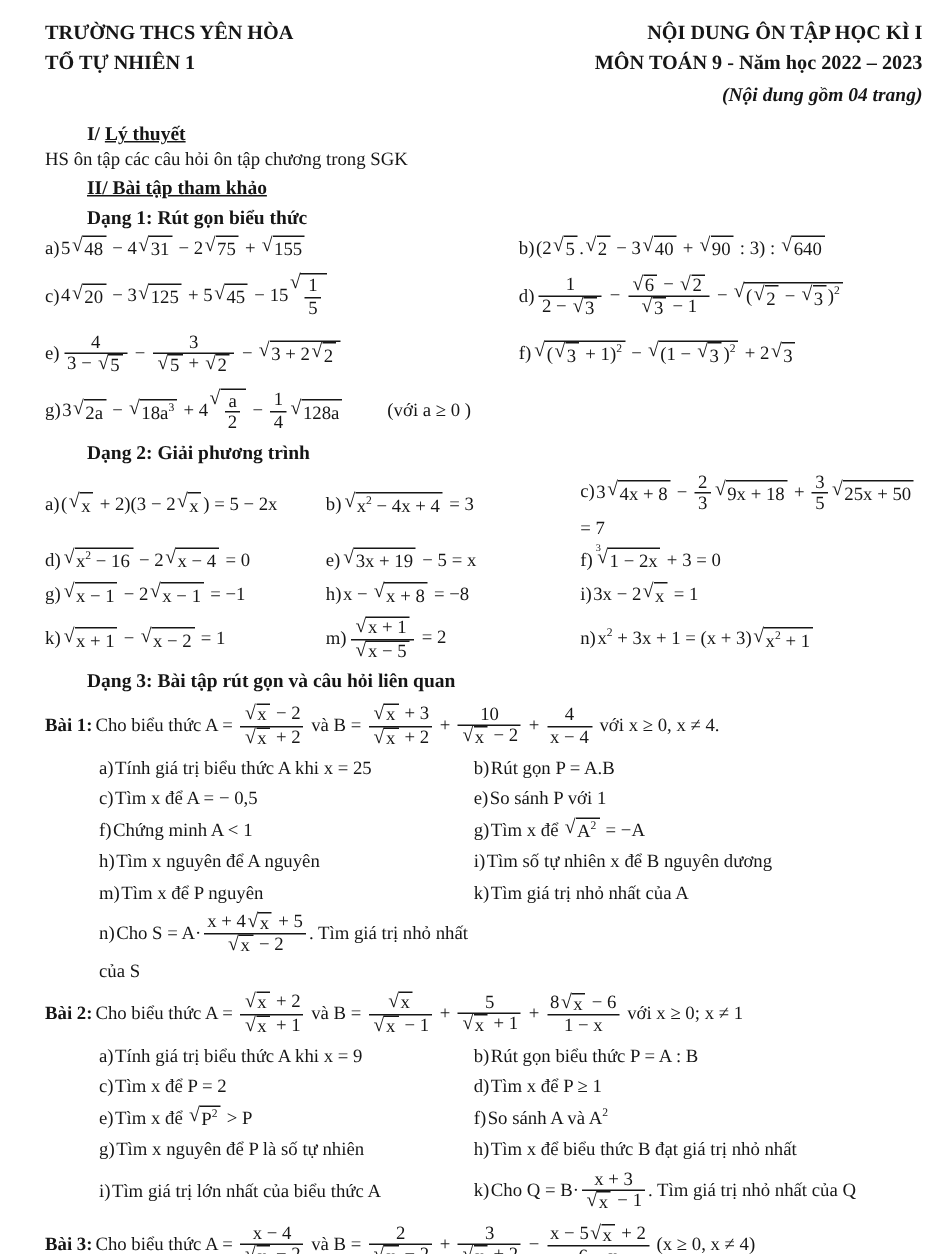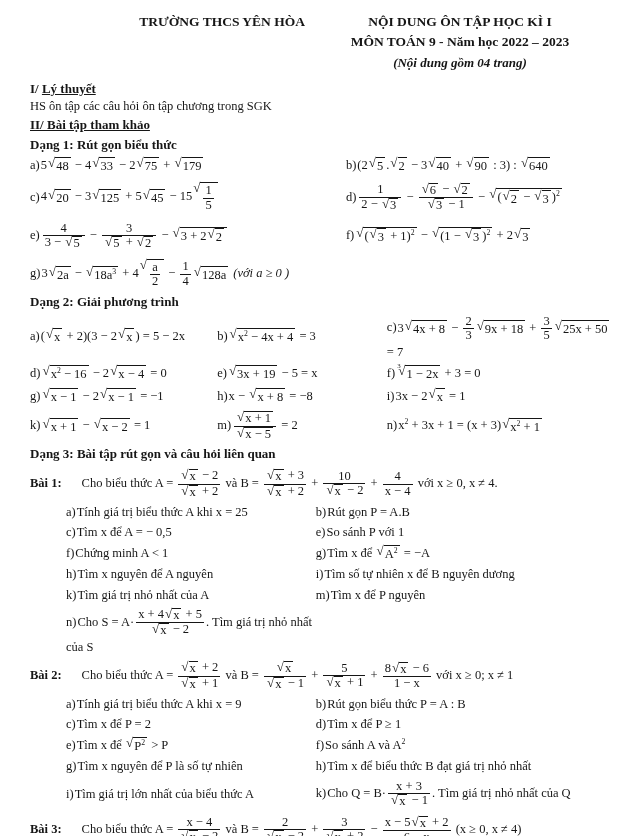--- a/index.html
+++ b/index.html
@@ -8,88 +8,89 @@
     width:631px; height:836px;
     color:#161616;
     font-family:"Liberation Serif", serif;
     font-size:12.5px;
     line-height:1.3;
   }
   .page { width:631px; height:836px; padding:12px 16px 8px 30px; overflow:hidden; background:#fff; }
 
   
   .header { display:flex; margin-bottom:9px; }
-  .header-left { width:47%; text-align:right; font-weight:bold; font-size:13.5px; line-height:1.5; }
-  .header-right { width:53%; text-align:center; font-weight:bold; font-size:13.5px; line-height:1.5; }
+  .header-left { width:47%; text-align:left; font-weight:bold; font-size:13.5px; line-height:1.5; }
+  .header-right { width:53%; text-align:right; font-weight:bold; font-size:13.5px; line-height:1.5; }
   .header-note { font-weight:bold; font-style:italic; font-size:13px; }
 
   
-  .sec { font-weight:bold; font-size:13px; margin-top:3px; }
+  .sec { font-weight:bold; font-size:13px; margin-top:3px;margin-left:28px; }
   .u { text-decoration:underline; }
 
   
   .grid { display:grid; align-items:center; margin:3px 0 4px; }
   .g-dang1 { grid-template-columns:54% 46%; row-gap:7px; }
   .g-dang2 { grid-template-columns:32% 29% 39%; row-gap:5px; }
   .g-bai   { grid-template-columns:45.5% 54.5%; row-gap:4px;margin-left:36px; }
 
   .item { min-height:16px; }
   .lbl { margin-right:1px; }
-  .note { margin-left:4px;font-style:italic; }
+  .note { margin-left:29px; }
 
   
   .prob { margin:5px 0 4px; }
-  .plabel { font-weight:bold; margin-right:20px; }
+  .plabel { font-weight:bold; margin-right:2px; }
 
   
   .frac { display:inline-flex; flex-direction:column; vertical-align:middle;
           text-align:center; line-height:1.08; margin:1px 2px; }
   .frac > .num { border-bottom:1px solid #161616; padding:0 2px; }
   .frac > .den { padding:0 2px; }
   .sqrt { display:inline-flex; align-items:flex-start; vertical-align:middle; margin:0 1px; }
   .sqrt > .rad { line-height:1; font-size:1.05em; transform:translateY(-1px); }
   .sqrt > .vinc { border-top:1px solid #161616; padding:0 2px 0 1px; }
   .root-idx { font-size:0.55em; position:relative; top:-0.45em; margin-right:-0.35em; }
   sup { font-size:0.62em; vertical-align:super; line-height:0; }
 </style>
 </head>
 <body>
 
 <div class="page">
 
   <div class="header">
     <div class="header-left">
       <div>TRƯỜNG THCS YÊN HÒA</div>
+      <div>TỔ TỰ NHIÊN 1</div>
     </div>
     <div class="header-right">
       <div>NỘI DUNG ÔN TẬP HỌC KÌ I</div>
       <div>MÔN TOÁN 9 - Năm học 2022 – 2023</div>
       <div class="header-note">(Nội dung gồm 04 trang)</div>
     </div>
   </div>
 
   <div class="sec"><span>I/ </span><span class="u">Lý thuyết</span></div>
   <div>HS ôn tập các câu hỏi ôn tập chương trong SGK</div>
 
   <div class="sec u">II/ Bài tập tham khảo</div>
 
   <div class="sec">Dạng 1: Rút gọn biểu thức</div>
   <div class="grid g-dang1">
       <div class="item"><span class="lbl">a)</span>5<span class="sqrt">
           <span class="rad">√</span>
           <span class="vinc">48</span>
         </span> − 4<span class="sqrt">
           <span class="rad">√</span>
-          <span class="vinc">33</span>
+          <span class="vinc">31</span>
         </span> − 2<span class="sqrt">
           <span class="rad">√</span>
           <span class="vinc">75</span>
         </span> + <span class="sqrt">
           <span class="rad">√</span>
-          <span class="vinc">179</span>
+          <span class="vinc">155</span>
         </span></div>
       <div class="item"><span class="lbl">b)</span>(2<span class="sqrt">
           <span class="rad">√</span>
           <span class="vinc">5</span>
         </span>.<span class="sqrt">
           <span class="rad">√</span>
           <span class="vinc">2</span>
         </span> − 3<span class="sqrt">
           <span class="rad">√</span>
           <span class="vinc">40</span>
@@ -323,22 +324,22 @@
       <div class="item"><span class="lbl">b)</span>Rút gọn P = A.B</div>
       <div class="item"><span class="lbl">c)</span>Tìm x để A = − 0,5</div>
       <div class="item"><span class="lbl">e)</span>So sánh P với 1</div>
       <div class="item"><span class="lbl">f)</span>Chứng minh A &lt; 1</div>
       <div class="item"><span class="lbl">g)</span>Tìm x để <span class="sqrt">
           <span class="rad">√</span>
           <span class="vinc">A<sup>2</sup></span>
         </span> = −A</div>
       <div class="item"><span class="lbl">h)</span>Tìm x nguyên để A nguyên</div>
       <div class="item"><span class="lbl">i)</span>Tìm số tự nhiên x để B nguyên dương</div>
+      <div class="item"><span class="lbl">m)</span>Tìm x để P nguyên</div>
       <div class="item"><span class="lbl">k)</span>Tìm giá trị nhỏ nhất của A</div>
-      <div class="item"><span class="lbl">m)</span>Tìm x để P nguyên</div>
       <div class="item"><span class="lbl">n)</span>Cho S = A·<span class="frac">
           <span class="num">x + 4<span class="sqrt">
               <span class="rad">√</span>
               <span class="vinc">x</span>
             </span> + 5</span>
           <span class="den"><span class="sqrt">
               <span class="rad">√</span>
               <span class="vinc">x</span>
             </span> − 2</span>
         </span>. Tìm giá trị nhỏ nhất của S</div>

